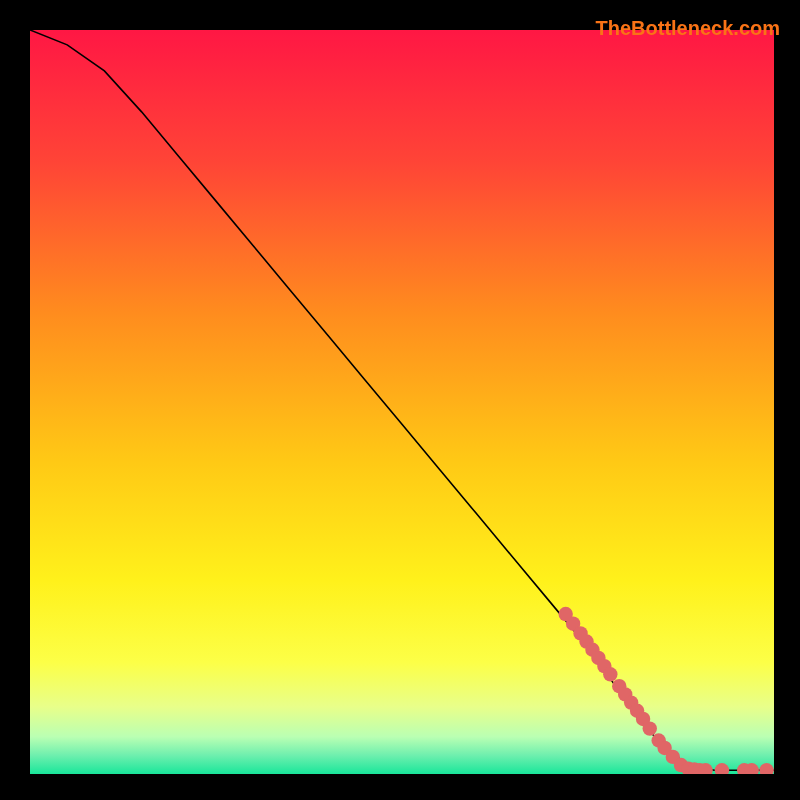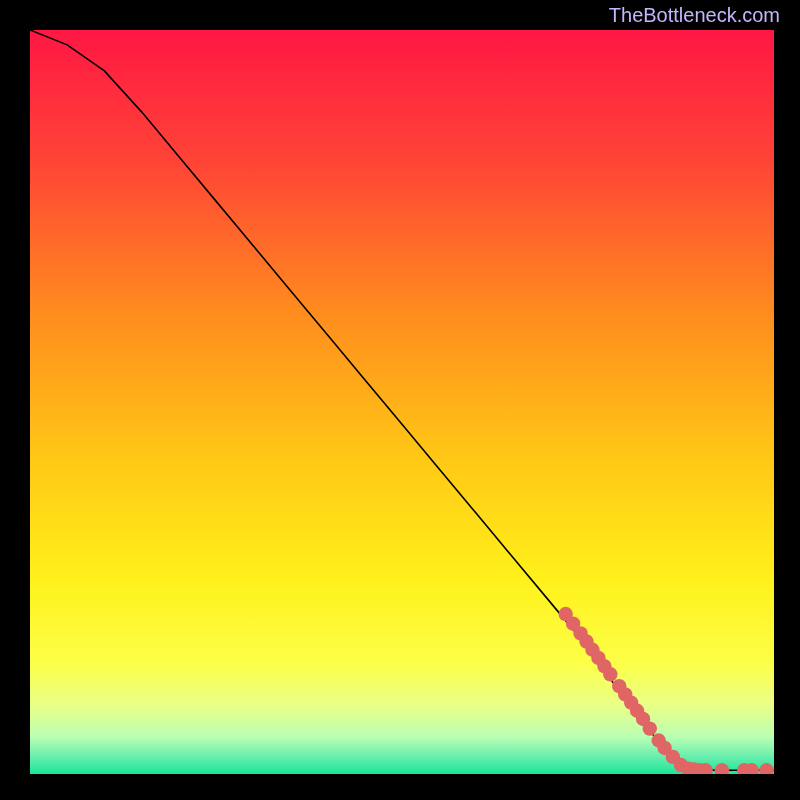--- a/index.html
+++ b/index.html
@@ -6,25 +6,25 @@
   body {
     width: 800px;
     height: 800px;
     background: #000;
     font-family: Arial, sans-serif;
     position: relative;
     overflow: hidden;
   }
   .watermark {
     position: absolute;
-    top: 4px;
+    top: 17px;
     right: 20px;
-    color: #c4b5fd;
+    color: #f97316;
     font-size: 20px;
-    font-weight: normal;
+    font-weight: bold;
     z-index: 10;
   }
   .plot-area {
     position: absolute;
     left: 30px;
     top: 30px;
     width: 744px;
     height: 744px;
   }
   .gradient-bg {

